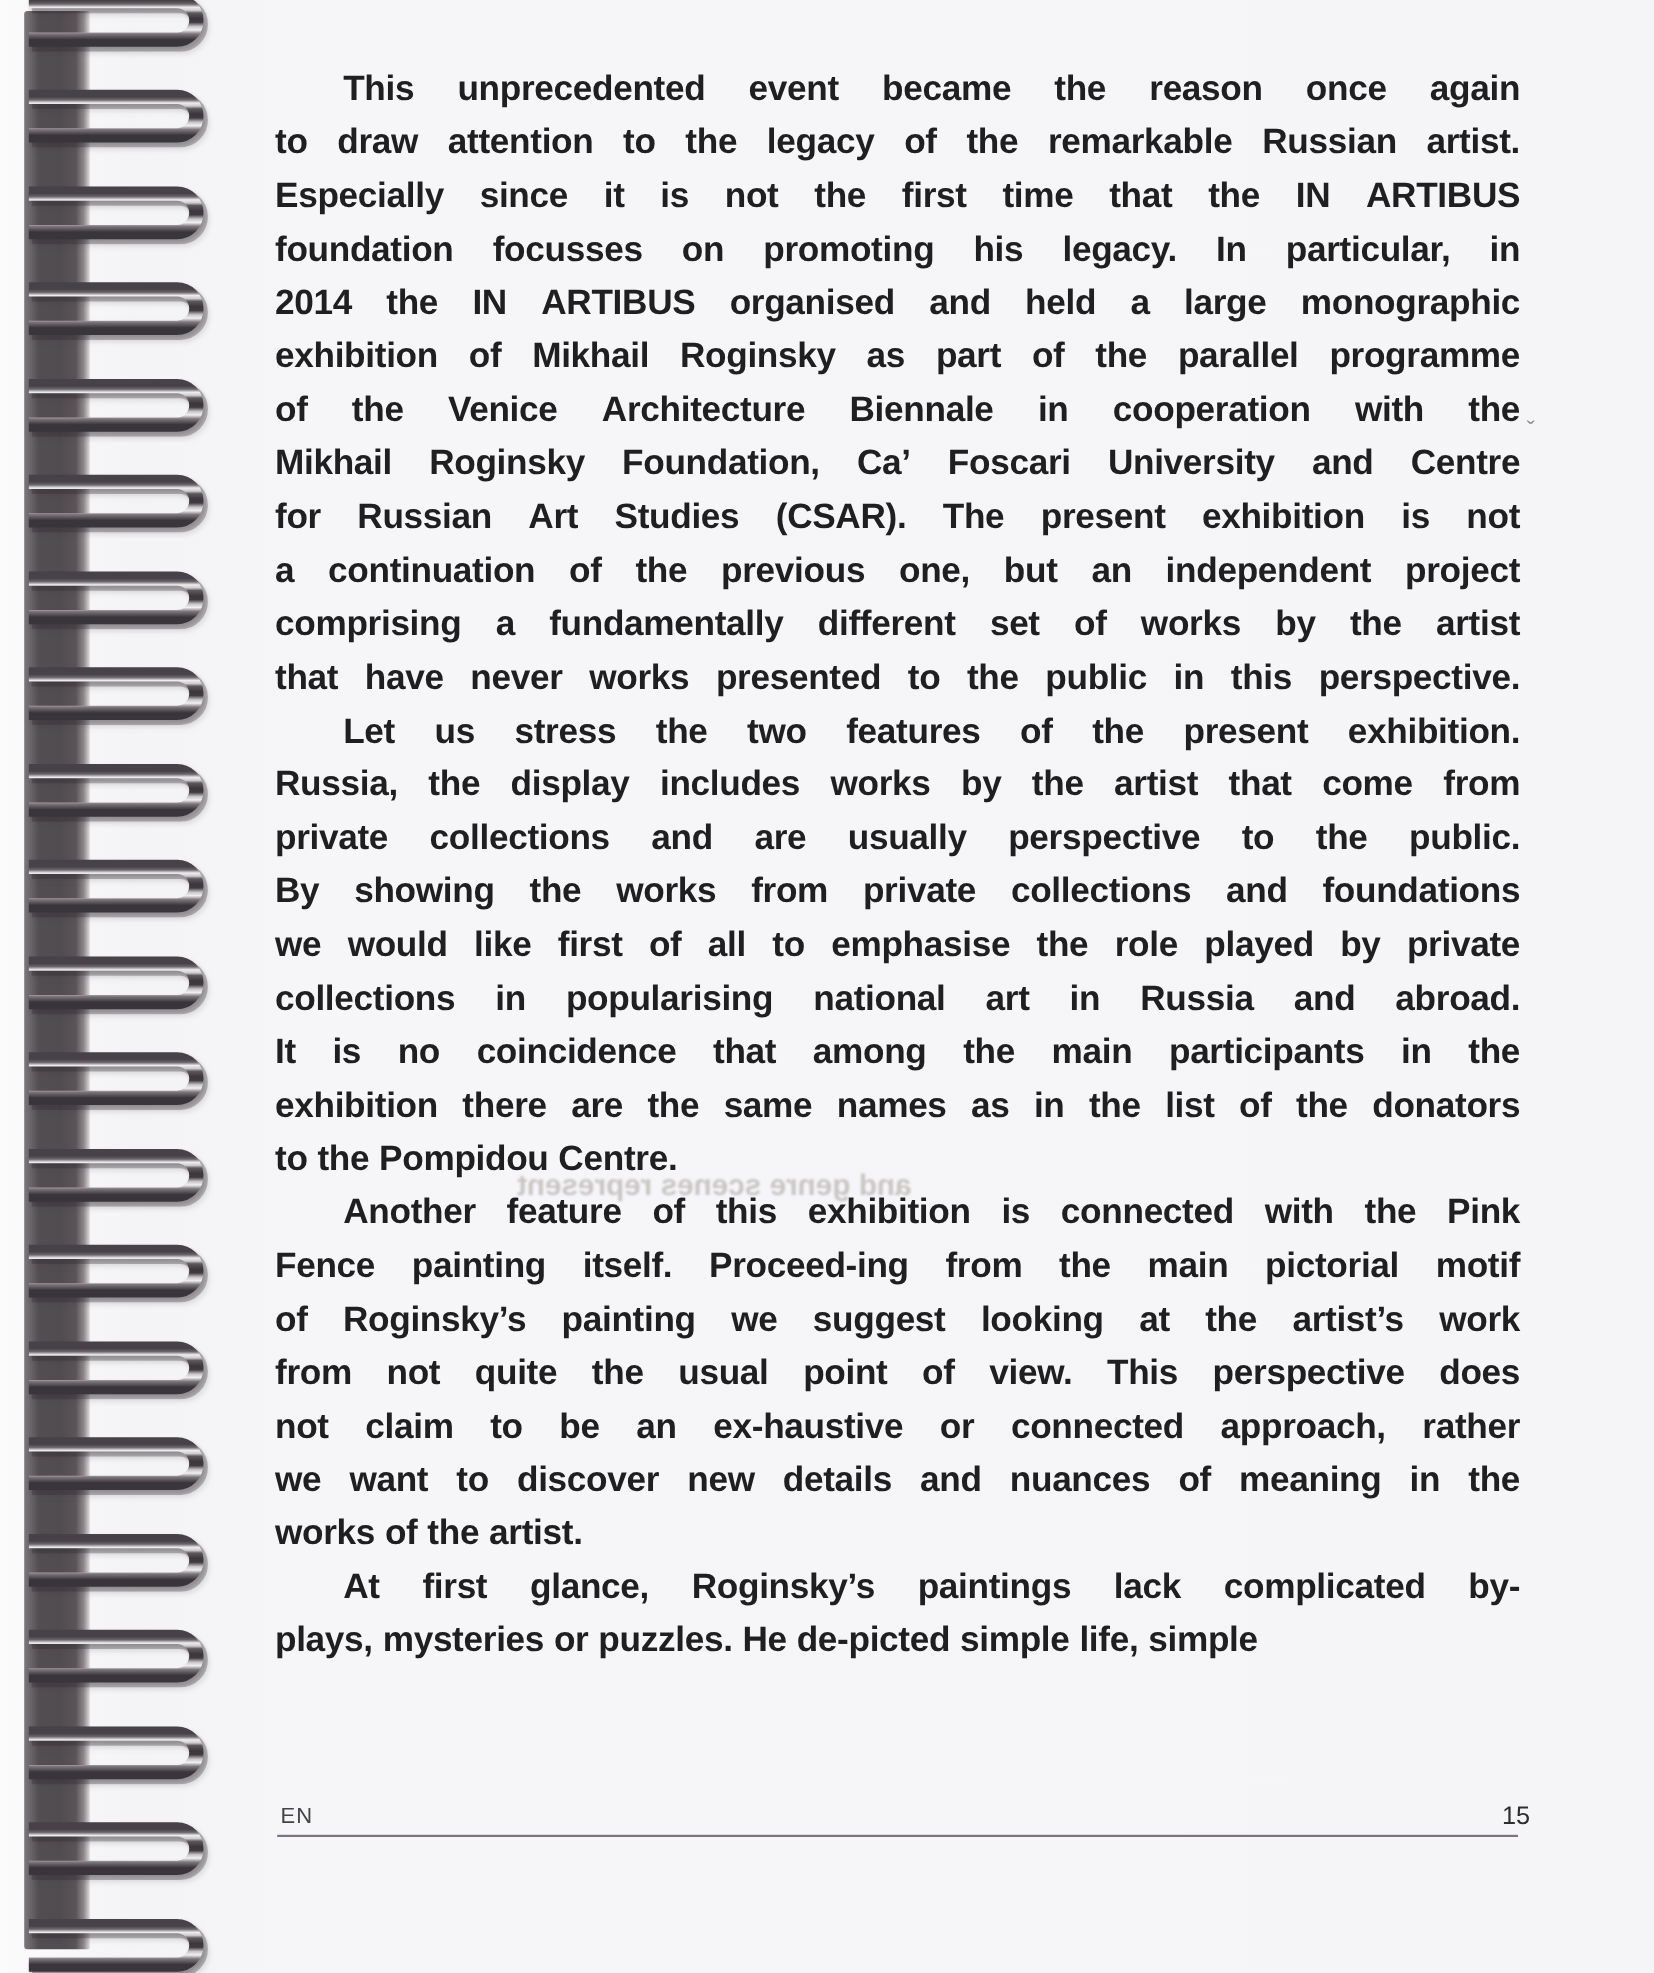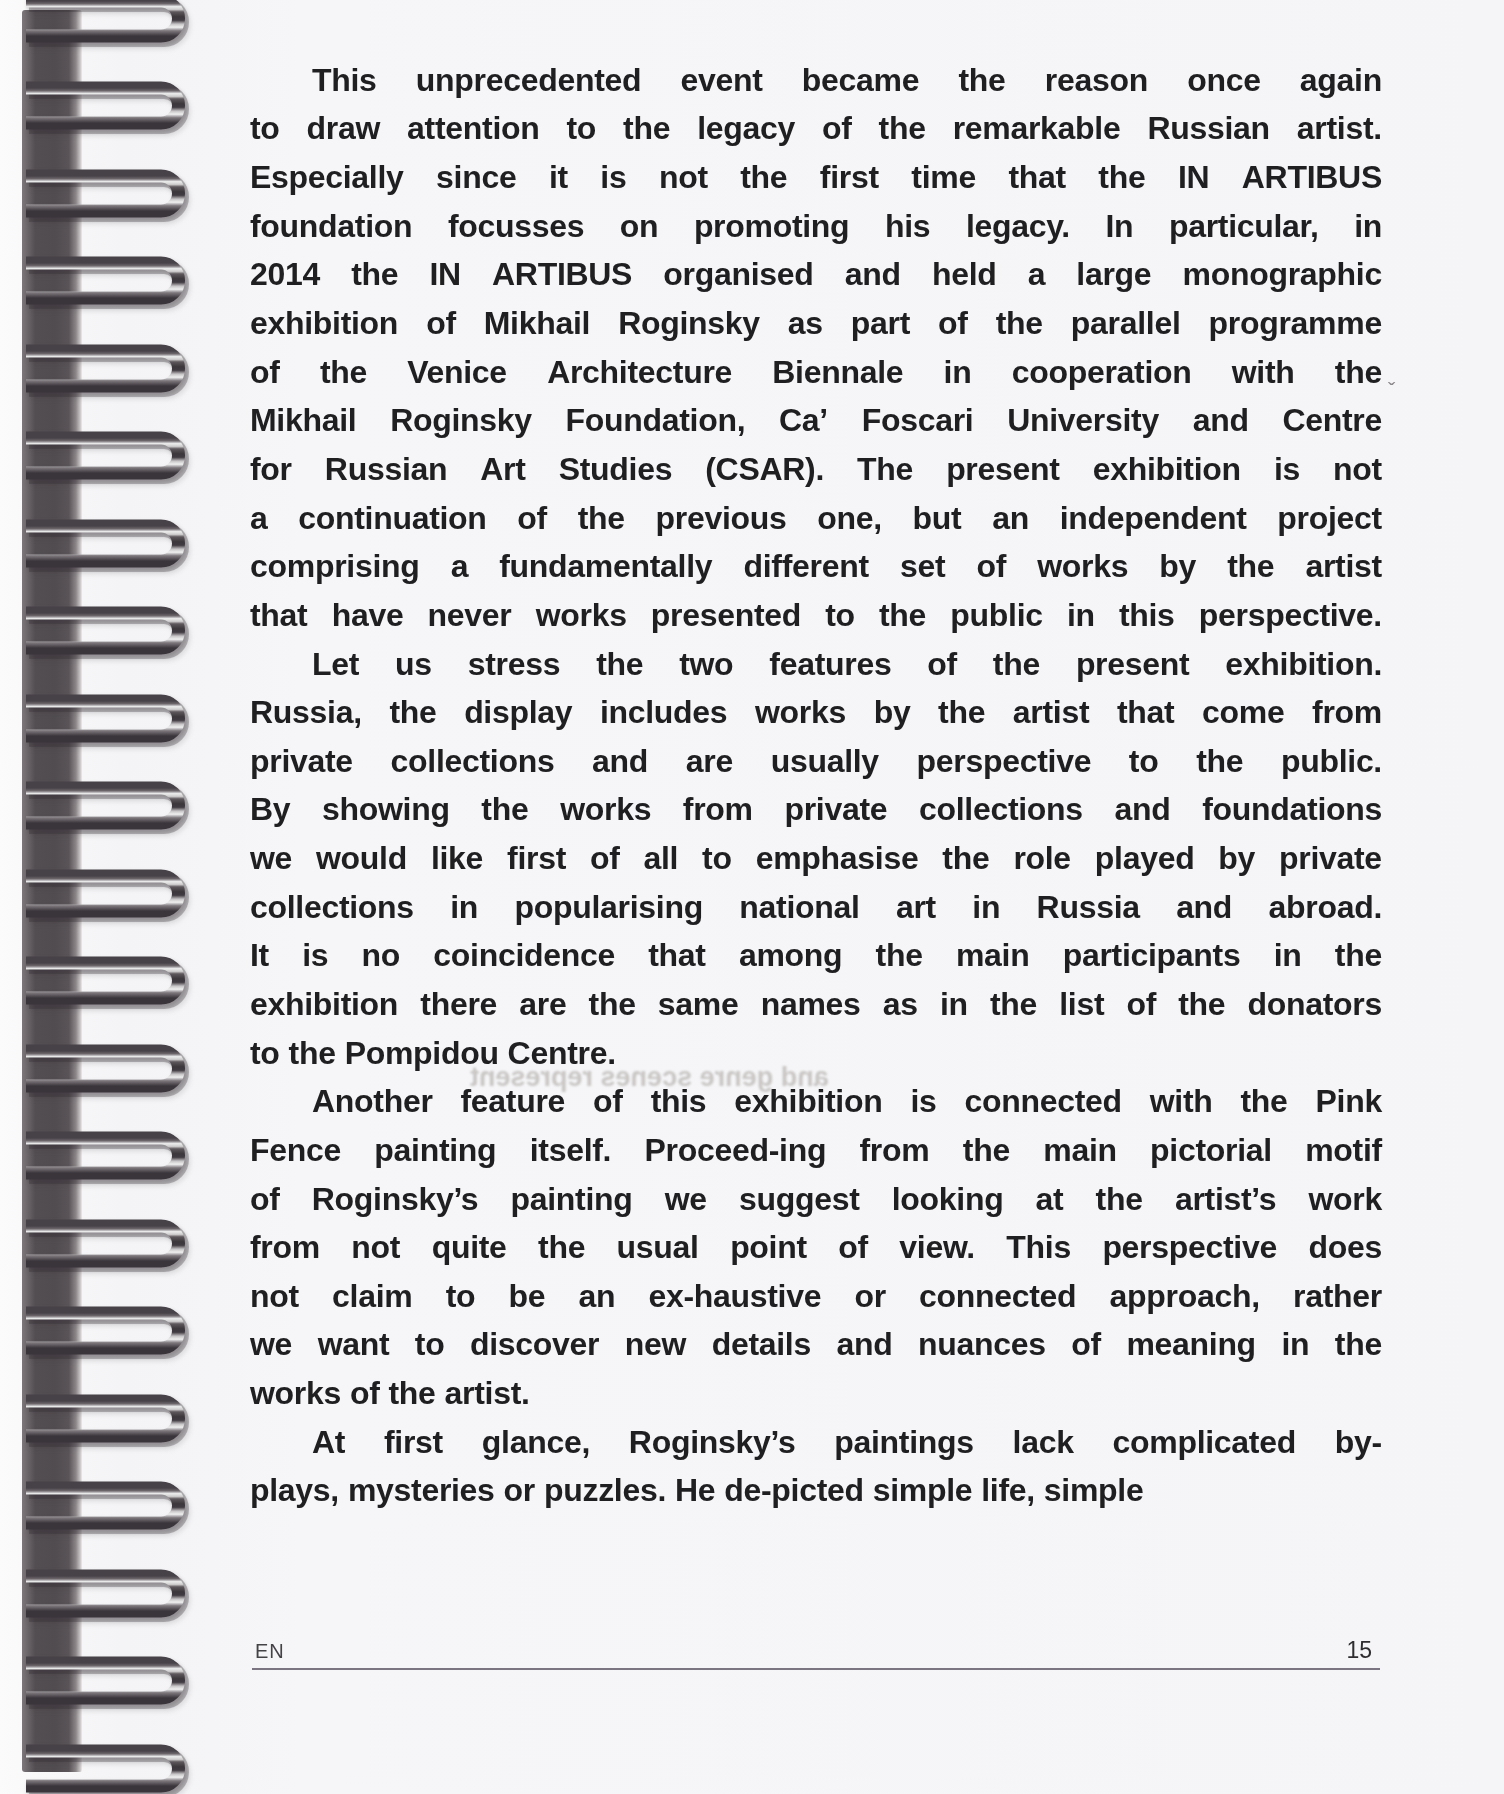--- a/index.html
+++ b/index.html
@@ -49,21 +49,21 @@
   }
   .footer-lang{
     position:absolute;left:255px;top:1640px;
     font-size:20px;font-weight:400;letter-spacing:1px;color:#454247;text-align:right;
   }
   .footer-rule{
     position:absolute;left:252px;top:1668px;width:1128px;height:2px;
     background:var(--rule);
   }
   .footer-pnum{
-    position:absolute;left:244px;top:1637px;width:1128px;
+    position:absolute;left:263px;top:1637px;width:1128px;
     text-align:right;font-size:23px;font-weight:400;color:#2f2d30;
   }
 </style>
 </head>
 <body>
 
 <svg width="0" height="0" style="position:absolute" aria-hidden="true">
   <defs>
     <linearGradient id="wiregrad" x1="0" y1="0" x2="0" y2="1">
       <stop offset="0%" stop-color="#474247"></stop>

